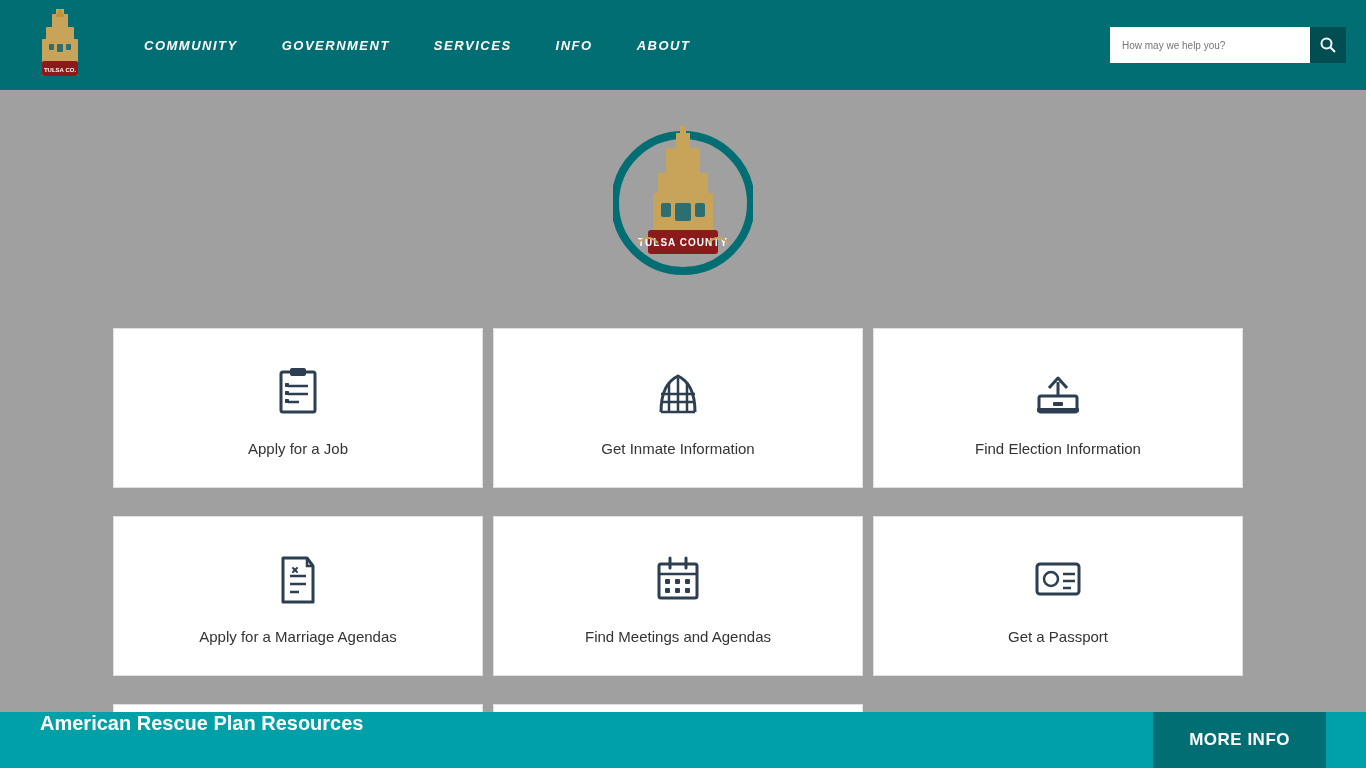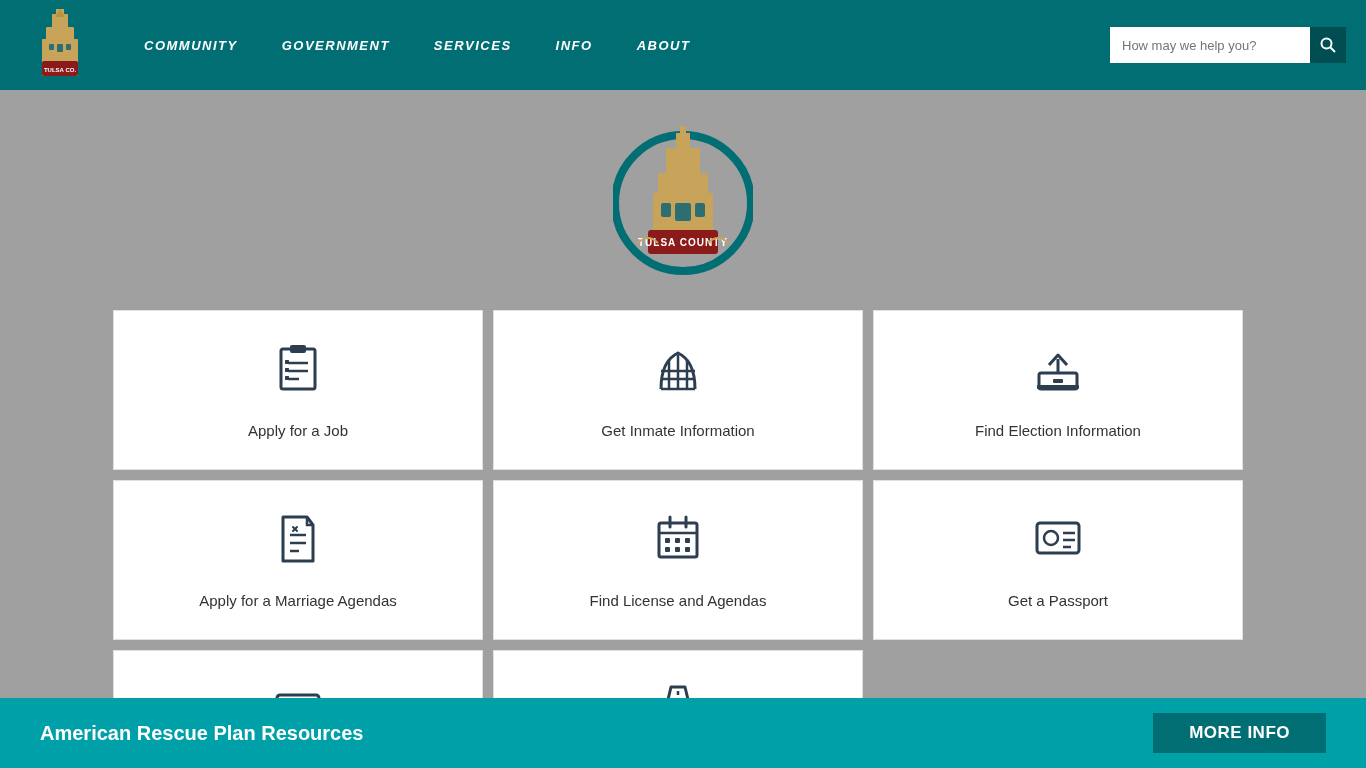--- a/index.html
+++ b/index.html
@@ -47,21 +47,21 @@
     .search-area {
       display: flex;
       align-items: center;
       margin-left: auto;
     }
     .search-input {
       height: 36px;
       width: 200px;
       padding: 0 12px;
       border: none;
-      font-size: 13px;
+      font-size: 10px;
       color: #888;
       outline: none;
     }
     .search-btn {
       background: #004d52;
       border: none;
       height: 36px;
       width: 36px;
       cursor: pointer;
       display: flex;
@@ -101,26 +101,27 @@
       gap: 10px;
       max-width: 1140px;
       width: 100%;
     }
 
     .grid-card {
       background: white;
       display: flex;
       flex-direction: column;
       align-items: center;
-      justify-content: space-between;
+      justify-content: flex-end;
       padding: 30px 20px;
       cursor: pointer;
       min-height: 160px;
       transition: background 0.2s;
       border: 1px solid #e0e0e0;
+      margin-top: 18px;
     }
 
     .card-icon {
       font-size: 52px;
       color: #2c3e50;
       margin-bottom: 14px;
       line-height: 1;
     }
 
     .card-label {
@@ -130,23 +131,22 @@
       font-weight: 400;
     }
 
     
     .bottom-banner {
       position: fixed;
       bottom: 0;
       left: 0;
       right: 0;
       background: #00a0a8;
-      height: 70px;
-      display: flex;
-      align-items: center;
+      height: 56px;
+      display: flex;
       padding: 0 40px;
       z-index: 100;
     }
     .banner-text {
       color: white;
       font-size: 20px;
       font-weight: 600;
       flex: 1;
     }
     .banner-btn {
@@ -288,21 +288,21 @@
       <line x1="8" y1="22" x2="46" y2="22" stroke="#2c3e50" stroke-width="2.5"></line>
       <line x1="19" y1="6" x2="19" y2="16" stroke="#2c3e50" stroke-width="3" stroke-linecap="round"></line>
       <line x1="35" y1="6" x2="35" y2="16" stroke="#2c3e50" stroke-width="3" stroke-linecap="round"></line>
       <rect x="14" y="27" width="5" height="5" rx="1" fill="#2c3e50"></rect>
       <rect x="24" y="27" width="5" height="5" rx="1" fill="#2c3e50"></rect>
       <rect x="34" y="27" width="5" height="5" rx="1" fill="#2c3e50"></rect>
       <rect x="14" y="36" width="5" height="5" rx="1" fill="#2c3e50"></rect>
       <rect x="24" y="36" width="5" height="5" rx="1" fill="#2c3e50"></rect>
       <rect x="34" y="36" width="5" height="5" rx="1" fill="#2c3e50"></rect>
     </svg></div>
-        <span class="card-label">Find License and Agendas</span>
+        <span class="card-label">Find Meetings and Agendas</span>
       </div>
       <div class="grid-card">
         <div class="card-icon"><svg class="icon-svg" viewBox="0 0 54 54" fill="none" xmlns="http://www.w3.org/2000/svg">
       <rect x="6" y="12" width="42" height="30" rx="3" stroke="#2c3e50" stroke-width="3" fill="none"></rect>
       <circle cx="20" cy="27" r="7" stroke="#2c3e50" stroke-width="2.5" fill="none"></circle>
       <line x1="32" y1="22" x2="44" y2="22" stroke="#2c3e50" stroke-width="2.5"></line>
       <line x1="32" y1="29" x2="44" y2="29" stroke="#2c3e50" stroke-width="2.5"></line>
       <line x1="32" y1="36" x2="40" y2="36" stroke="#2c3e50" stroke-width="2.5"></line>
     </svg></div>
         <span class="card-label">Get a Passport</span>

